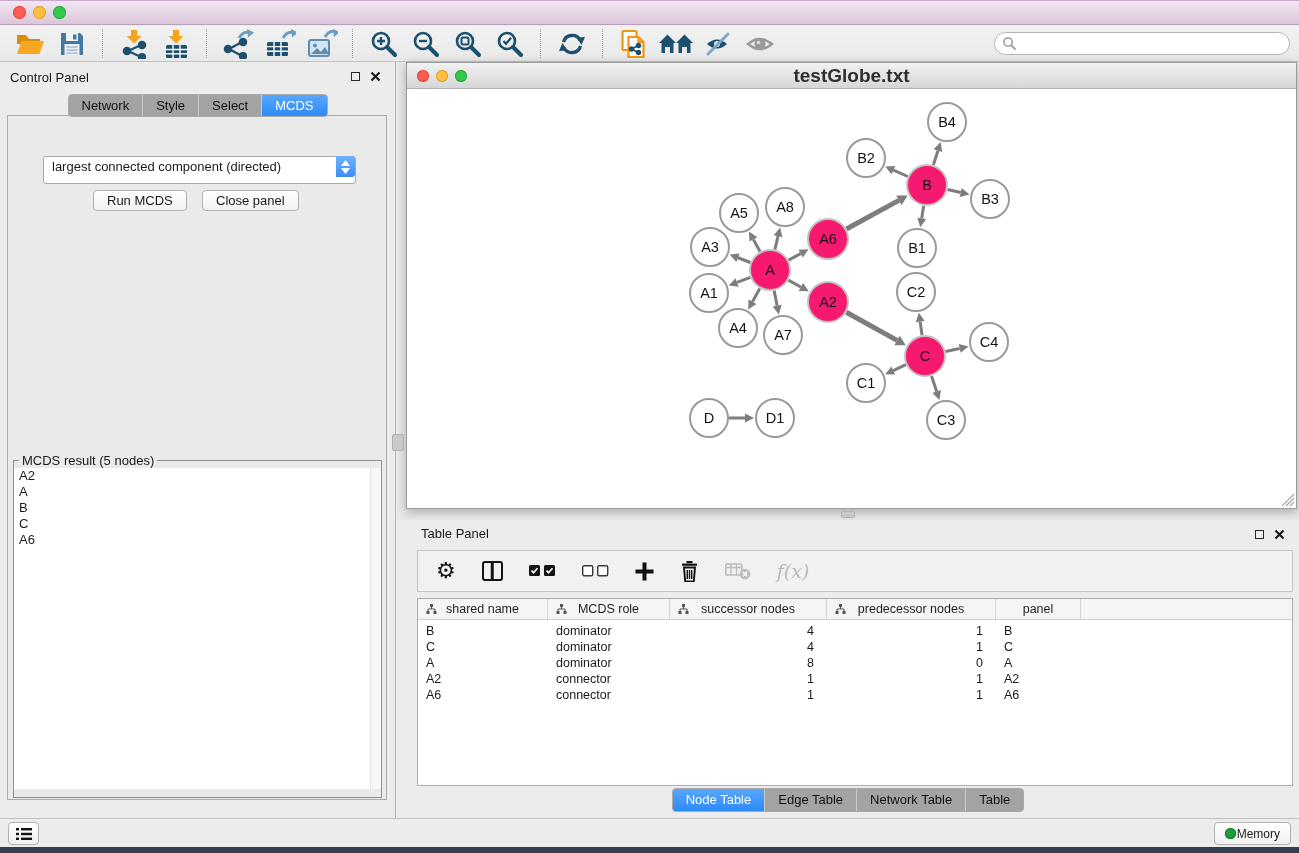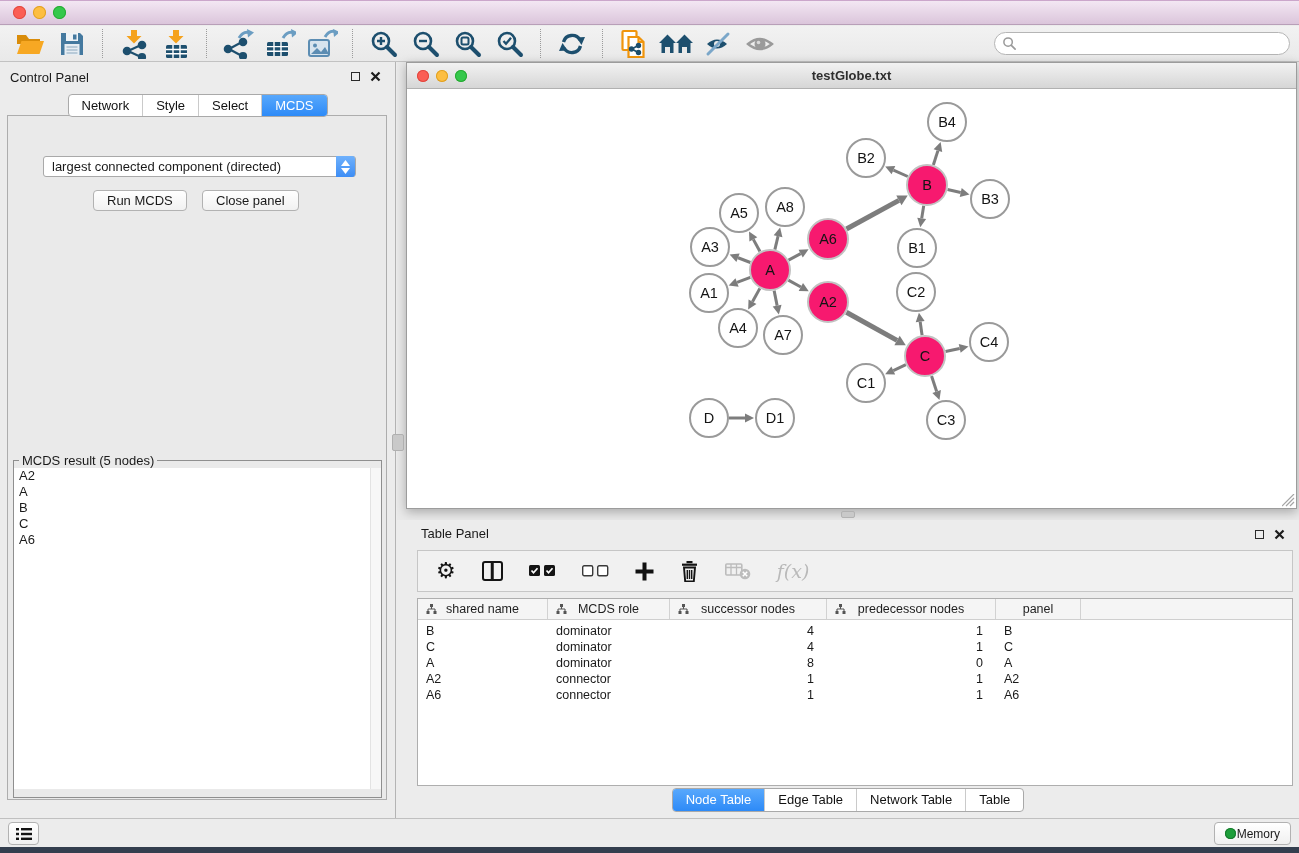--- a/index.html
+++ b/index.html
@@ -29,27 +29,27 @@
 
   
   #content { position:absolute; top:62px; left:0; width:1299px; height:756px; }
 
   
   #control-panel { position:absolute; left:0; top:0; width:396px; height:756px; background:#ececec; border-right:1px solid #b4b4b4; }
   #cp-title { position:absolute; top:8px; left:10px; font-size:13px; }
   .panel-icons { position:absolute; top:9px; right:14px; display:flex; gap:10px; align-items:center; }
   .float-icon { width:9px; height:9px; border:1.5px solid #2a2a2a; background:transparent; }
   #cp-tabs { position:absolute; top:32px; left:50%; transform:translateX(-50%); z-index:2; }
-  .seg-group { display:inline-flex; border:1px solid #a9a9a9; border-radius:4px; background:#ffffff; overflow:hidden;justify-content:flex-end; }
+  .seg-group { display:inline-flex; border:1px solid #a9a9a9; border-radius:4px; background:#a3a3a3; overflow:hidden;justify-content:flex-end; }
   .seg-tab { height:21px; line-height:21px; padding:0 13px; font-size:13px; color:#111; border-left:1px solid #cacaca; white-space:nowrap; }
   .seg-tab:first-child { border-left:none; }
   .seg-tab.active { background:linear-gradient(#58a8fc,#2d8af7); color:#fff; }
   #cp-box { position:absolute; left:7px; right:8px; top:53px; height:685px; border:1px solid #adadad; background:#eaeaea; }
   #opt-label { position:absolute; top:73px; left:0; width:100%; text-align:center; font-size:13px; }
-  #criterion-select { position:absolute; top:94px; left:43px; width:313px; height:21px; background:#fff;
+  #criterion-select { position:absolute; top:94px; left:43px; width:313px; height:28px; background:#fff;
     border:1px solid #a9a9a9; border-radius:3px; font-size:13px; line-height:19px; padding-left:8px; }
   #criterion-select .stepper { position:absolute; right:0; top:-1px; width:19px; height:21px; border-radius:0 3px 3px 0;
     background:linear-gradient(#6fb1fc,#3d8df5); display:flex; flex-direction:column; align-items:center; justify-content:center; gap:2px; }
   .btn { position:absolute; height:21px; padding:0 13px; font-size:13px; line-height:19px;
     background:linear-gradient(#ffffff,#f1f1f1); border:1px solid #b2b2b2; border-radius:4px; text-align:center; }
   #run-btn { top:128px; left:93px; }
   #close-btn { top:128px; left:202px; }
   #mcds-fieldset { position:absolute; left:13px; top:391px; width:369px; height:345px; border:1px solid #8f8f8f; z-index:3; }
   #mcds-fieldset legend { font-size:13px; margin-left:5px; padding:0 3px; }
   #mcds-list { position:relative; height:321px; background:#fff; overflow:hidden; }
@@ -60,21 +60,21 @@
   
   #right-region { position:absolute; left:397px; top:0; width:902px; height:756px; background:#e9e9e9; }
 
   
   #network-window { position:absolute; left:9px; top:0; width:891px; height:447px; background:#fff;
     border:1px solid #9c9c9c; box-shadow:0 3px 10px rgba(0,0,0,.28); }
   #nw-titlebar { height:26px; background:linear-gradient(#f2f2f2,#d6d6d6); border-bottom:1px solid #b1b1b1;
     display:flex; align-items:center; position:relative; }
   #nw-titlebar .traffic { margin-left:10px; }
   #nw-titlebar .tl { width:12px; height:12px; }
-  #nw-titlebar .title { position:absolute; left:0; right:0; text-align:center; font-size:13px; font-weight:700; color:#2e2e2e; }
+  #nw-titlebar .title { position:absolute; left:0; right:0; text-align:center; font-size:19px; font-weight:700; color:#2e2e2e; }
   #nw-canvas { position:relative; width:889px; height:419px; background:#fff; overflow:hidden; }
   #graph-svg text { font-family:"Liberation Sans","DejaVu Sans",sans-serif; }
   #nw-gripper { position:absolute; right:1px; bottom:1px; }
 
   #h-splitter { position:absolute; left:444px; top:449px; width:14px; height:7px; background:#c9c9c9; border:1px solid #b2b2b2; border-radius:2px; }
 
   
   #table-panel { position:absolute; left:0; top:458px; width:902px; height:298px; background:#ececec; }
   #tp-title { position:absolute; top:6px; left:24px; font-size:13px; }
   #tp-toolbar { position:absolute; left:20px; top:30px; width:876px; height:42px; background:#f1f1f1;

